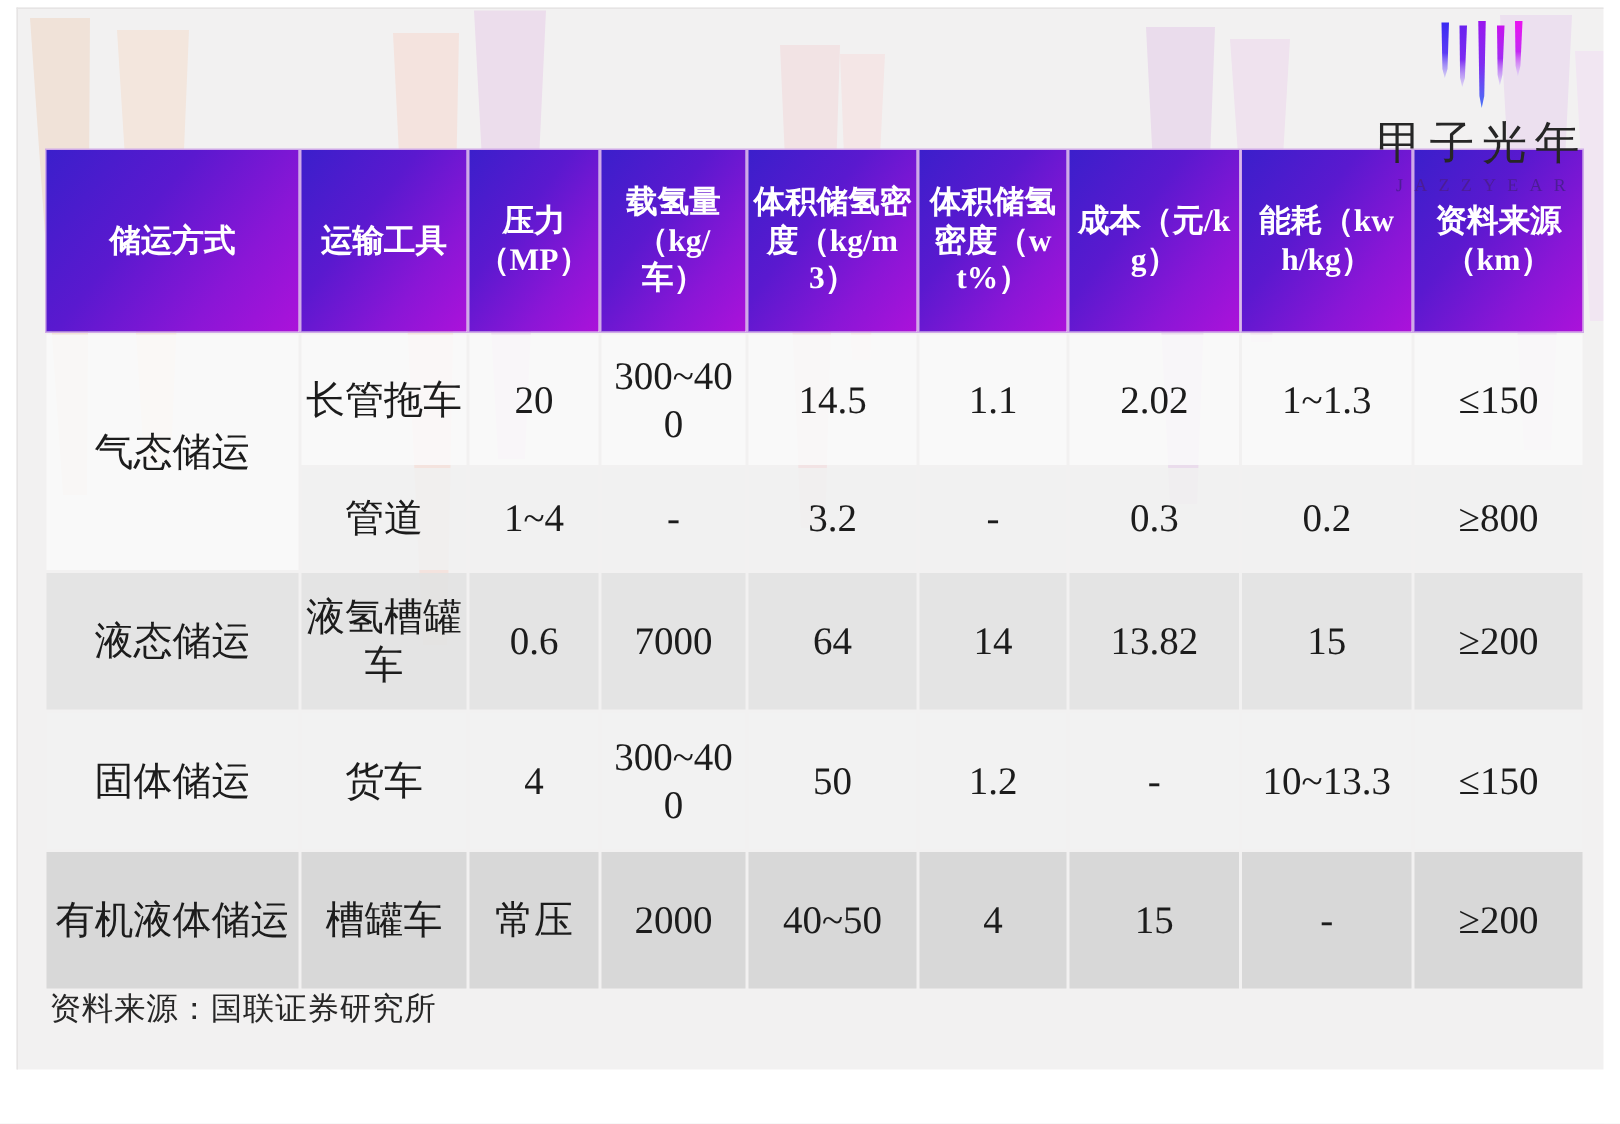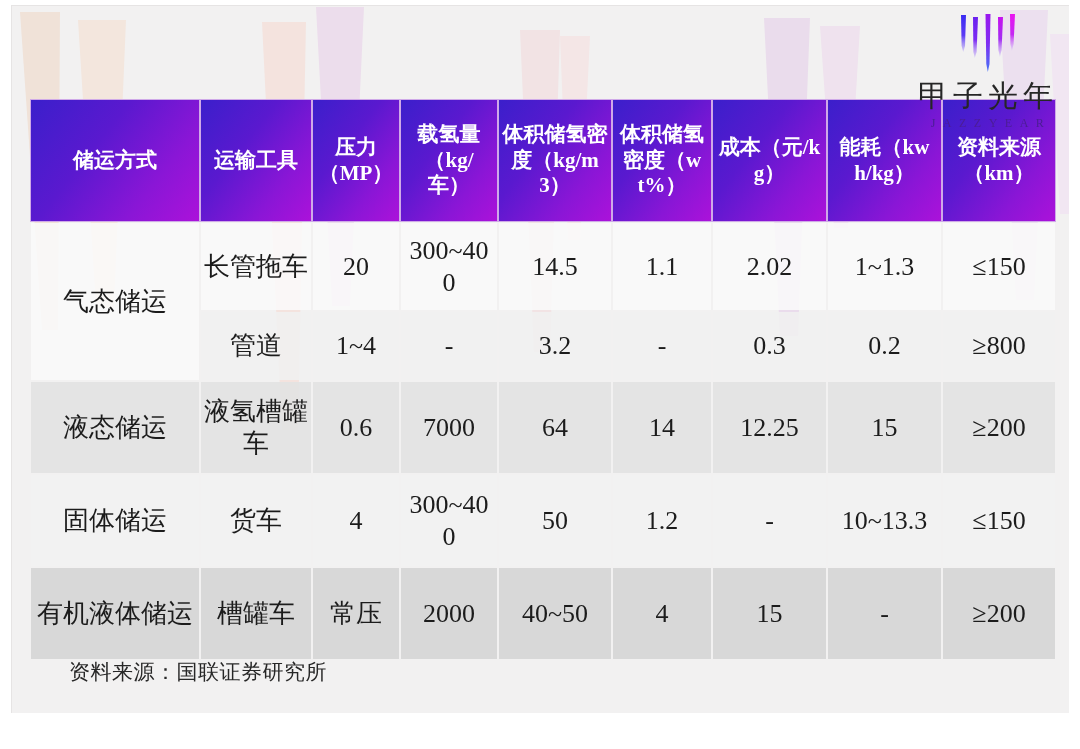--- a/index.html
+++ b/index.html
@@ -84,21 +84,21 @@
 
   
   col.c0{width:168px;} col.c1{width:110px;} col.c2{width:86px;}
   col.c3{width:96px;} col.c4{width:112px;} col.c5{width:98px;}
   col.c6{width:113px;} col.c7{width:113px;} col.c8{width:112px;}
 
   
   #source{
     position:absolute;left:33px;top:658px;z-index:25;
     font-family:Liberation Mono, monospace;
-    font-size:21px;color:#272727;letter-spacing:0.5px;margin-left:36px;
+    font-size:21px;color:#272727;letter-spacing:0.5px;
   }
 </style>
 </head>
 <body>
 
 <div id="slide">
 
   <svg id="stripes" viewBox="0 0 1080 749" preserveAspectRatio="none">
       <polygon points="20,12 60,12 58,330 42,330" fill="#f0e2d8"></polygon>
       <polygon points="78,20 126,20 114,308 96,308" fill="#f3e6dd"></polygon>
@@ -208,21 +208,21 @@
             <td>0.2</td>
             <td>≥800</td>
           </tr>
           <tr class="r3">
             <td>液态储运</td>
             <td>液氢槽罐车</td>
             <td>0.6</td>
             <td>7000</td>
             <td>64</td>
             <td>14</td>
-            <td>12.25</td>
+            <td>13.82</td>
             <td>15</td>
             <td>≥200</td>
           </tr>
           <tr class="r4">
             <td>固体储运</td>
             <td>货车</td>
             <td>4</td>
             <td>300~400</td>
             <td>50</td>
             <td>1.2</td>

